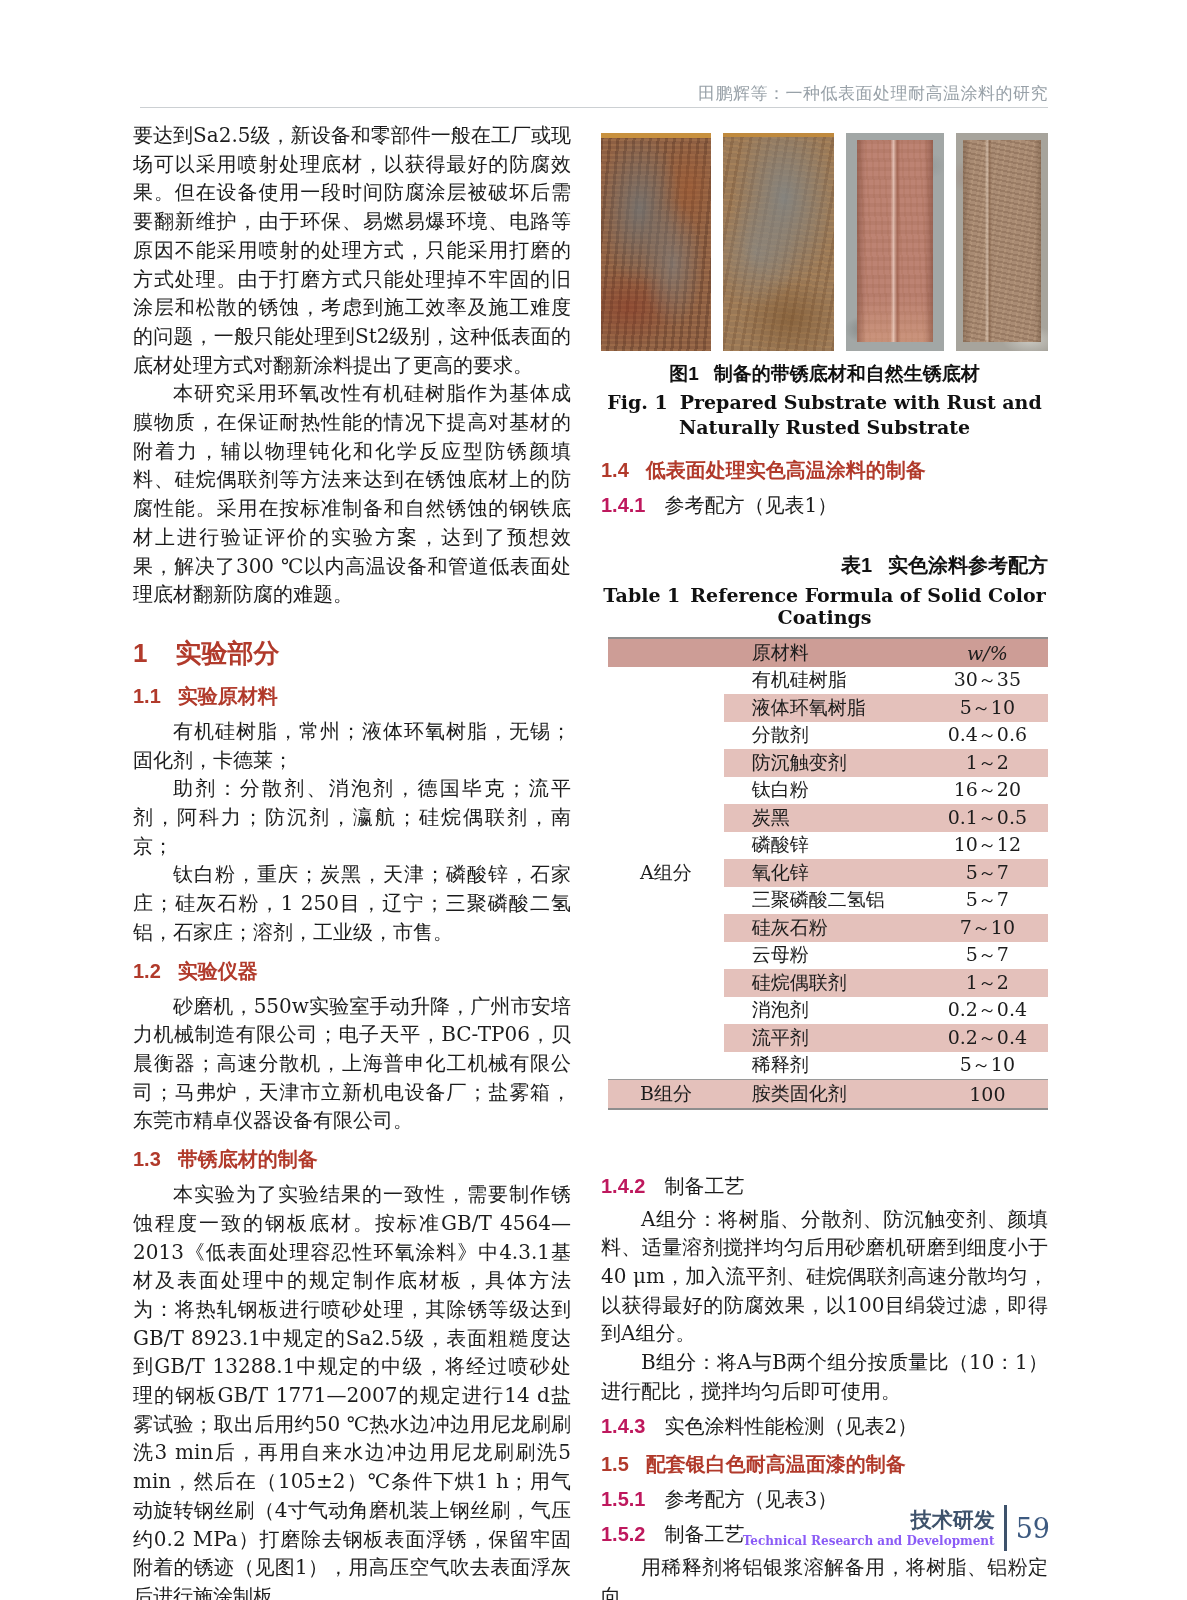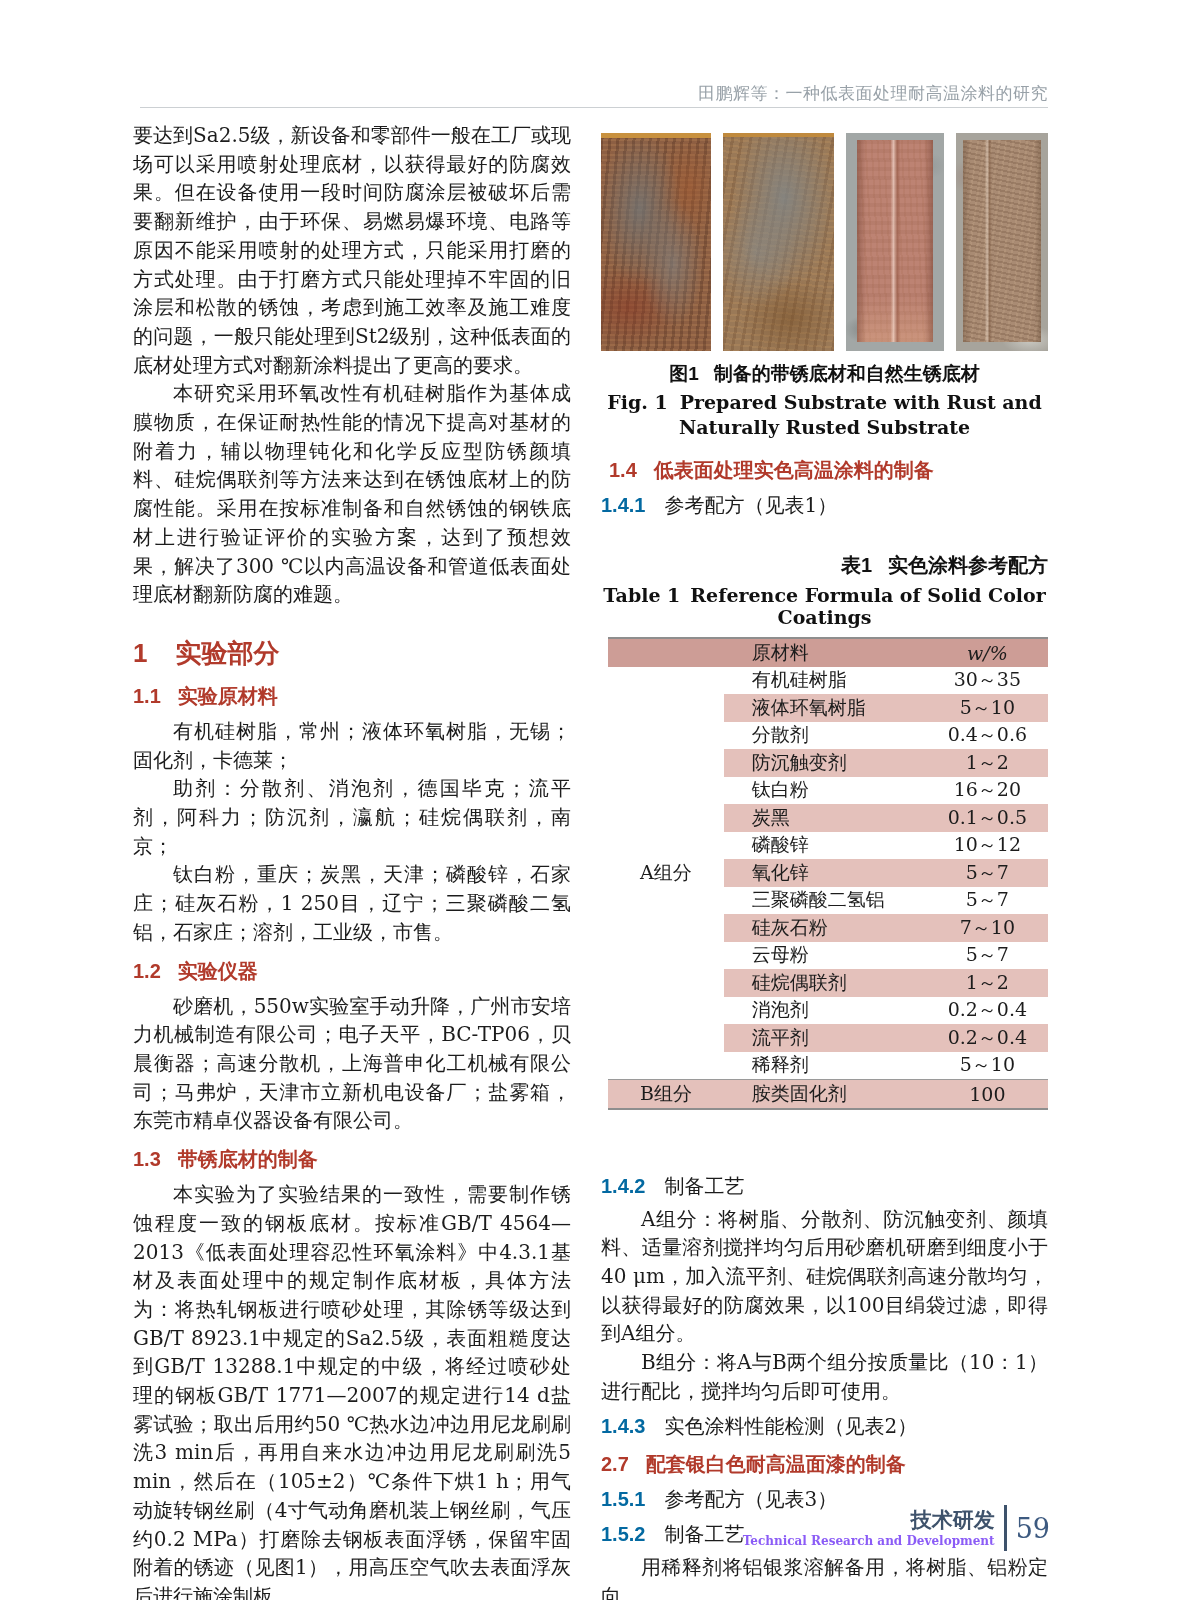--- a/index.html
+++ b/index.html
@@ -18,21 +18,21 @@
   p.body{margin:0;font-size:20px;line-height:28.7px;text-align:justify;text-justify:inter-ideograph;}
   p.indent{text-indent:2em;}
 
   .h1{margin:27px 0 12px 0;font-family:"Liberation Sans",sans-serif;font-weight:bold;
       font-size:26px;color:#b13a2b;}
   .h1 .num{margin-right:28px;}
   .h2{margin:11px 0 7px 0;font-family:"Liberation Sans",sans-serif;font-weight:bold;
       font-size:20px;color:#b13a2b;}
   .h2 .num{margin-right:17px;}
   .h3{margin:7px 0 5px 0;font-size:20px;color:#1c1c1c;line-height:28px;}
-  .h3 .num{font-family:"Liberation Sans",sans-serif;font-weight:bold;color:#0369a1;margin-right:19px;}
+  .h3 .num{font-family:"Liberation Sans",sans-serif;font-weight:bold;color:#be185d;margin-right:19px;}
 
   
   .fig-row{display:flex;justify-content:space-between;height:218px;margin-top:7px;}
   .fig-panel{height:218px;position:relative;}
   .fp1{width:110px;background-color:#8d5f43;background-image:
        linear-gradient(to bottom,#c8913f 0,#c8913f 5px,rgba(0,0,0,0) 5px),
        radial-gradient(60px 110px at 35% 35%,rgba(112,118,120,.75),rgba(112,118,120,0) 70%),
        radial-gradient(45px 90px at 65% 60%,rgba(125,130,132,.6),rgba(125,130,132,0) 70%),
        radial-gradient(70px 55px at 25% 80%,rgba(140,58,38,.55),rgba(140,58,38,0) 75%),
        radial-gradient(40px 70px at 80% 25%,rgba(160,90,50,.6),rgba(160,90,50,0) 75%),
@@ -63,21 +63,21 @@
        linear-gradient(to right,rgba(100,75,55,.35),rgba(100,75,55,0) 10%,rgba(100,75,55,0) 92%,rgba(100,75,55,.4)),
        repeating-linear-gradient(12deg,rgba(90,60,40,.22) 0 2px,rgba(0,0,0,0) 2px 5px),
        repeating-linear-gradient(98deg,rgba(200,170,140,.25) 0 2px,rgba(0,0,0,0) 2px 7px);}
 
   .cap-zh{text-align:center;font-family:"Liberation Sans",sans-serif;font-weight:bold;
           font-size:19px;margin-top:10px;color:#111;}
   .cap-zh .cap-label{margin-right:15px;}
   .cap-en{text-align:center;font-weight:bold;font-size:19px;line-height:25px;margin-top:3px;color:#111;}
   .cap-en .cap-label{margin-right:12px;}
 
-  .sec14{margin-top:17px;margin-left:8px;}
+  .sec14{margin-top:17px;}
 
   .tbl-title-zh{text-align:right;font-family:"Liberation Sans",sans-serif;font-weight:bold;
           font-size:20px;margin-top:33px;color:#111;}
   .tbl-title-zh .t-label{margin-right:16px;}
   .tbl-title-en{text-align:center;font-weight:bold;font-size:19px;margin-top:5px;color:#111;}
   .tbl-title-en .t-label{margin-right:10px;}
 
   table.t1{border-collapse:collapse;margin:9px 0 0 7px;width:440px;font-size:19px;
            border-top:2px solid #8e8e8e;border-bottom:2px solid #8e8e8e;}
   .t1 td{height:27.5px;padding:0;}
@@ -246,21 +246,21 @@
     <div class="h3 h3-142">
       <span class="num">1.4.2</span><span>制备工艺</span>
     </div>
     <p class="body indent">A组分：将树脂、分散剂、防沉触变剂、颜填料、适量溶剂搅拌均匀后用砂磨机研磨到细度小于40 μm，加入流平剂、硅烷偶联剂高速分散均匀，以获得最好的防腐效果，以100目绢袋过滤，即得到A组分。</p>
     <p class="body indent">B组分：将A与B两个组分按质量比（10：1）进行配比，搅拌均匀后即可使用。</p>
 
     <div class="h3">
       <span class="num">1.4.3</span><span>实色涂料性能检测（见表2）</span>
     </div>
     <div class="h2">
-      <span class="num">2.7</span><span>配套银白色耐高温面漆的制备</span>
+      <span class="num">1.5</span><span>配套银白色耐高温面漆的制备</span>
     </div>
     <div class="h3">
       <span class="num">1.5.1</span><span>参考配方（见表3）</span>
     </div>
     <div class="h3">
       <span class="num">1.5.2</span><span>制备工艺</span>
     </div>
     <p class="body indent">用稀释剂将铝银浆溶解备用，将树脂、铝粉定向</p>
   </div>
 

